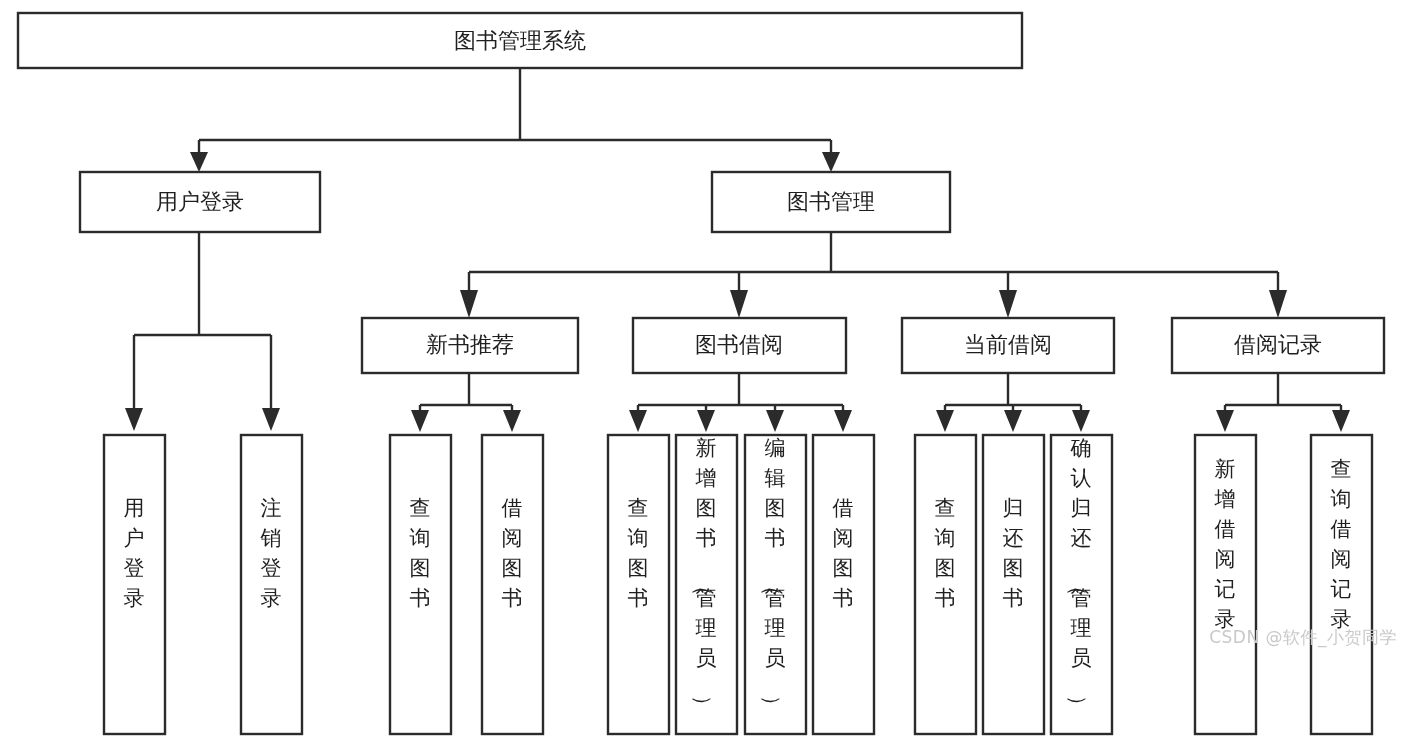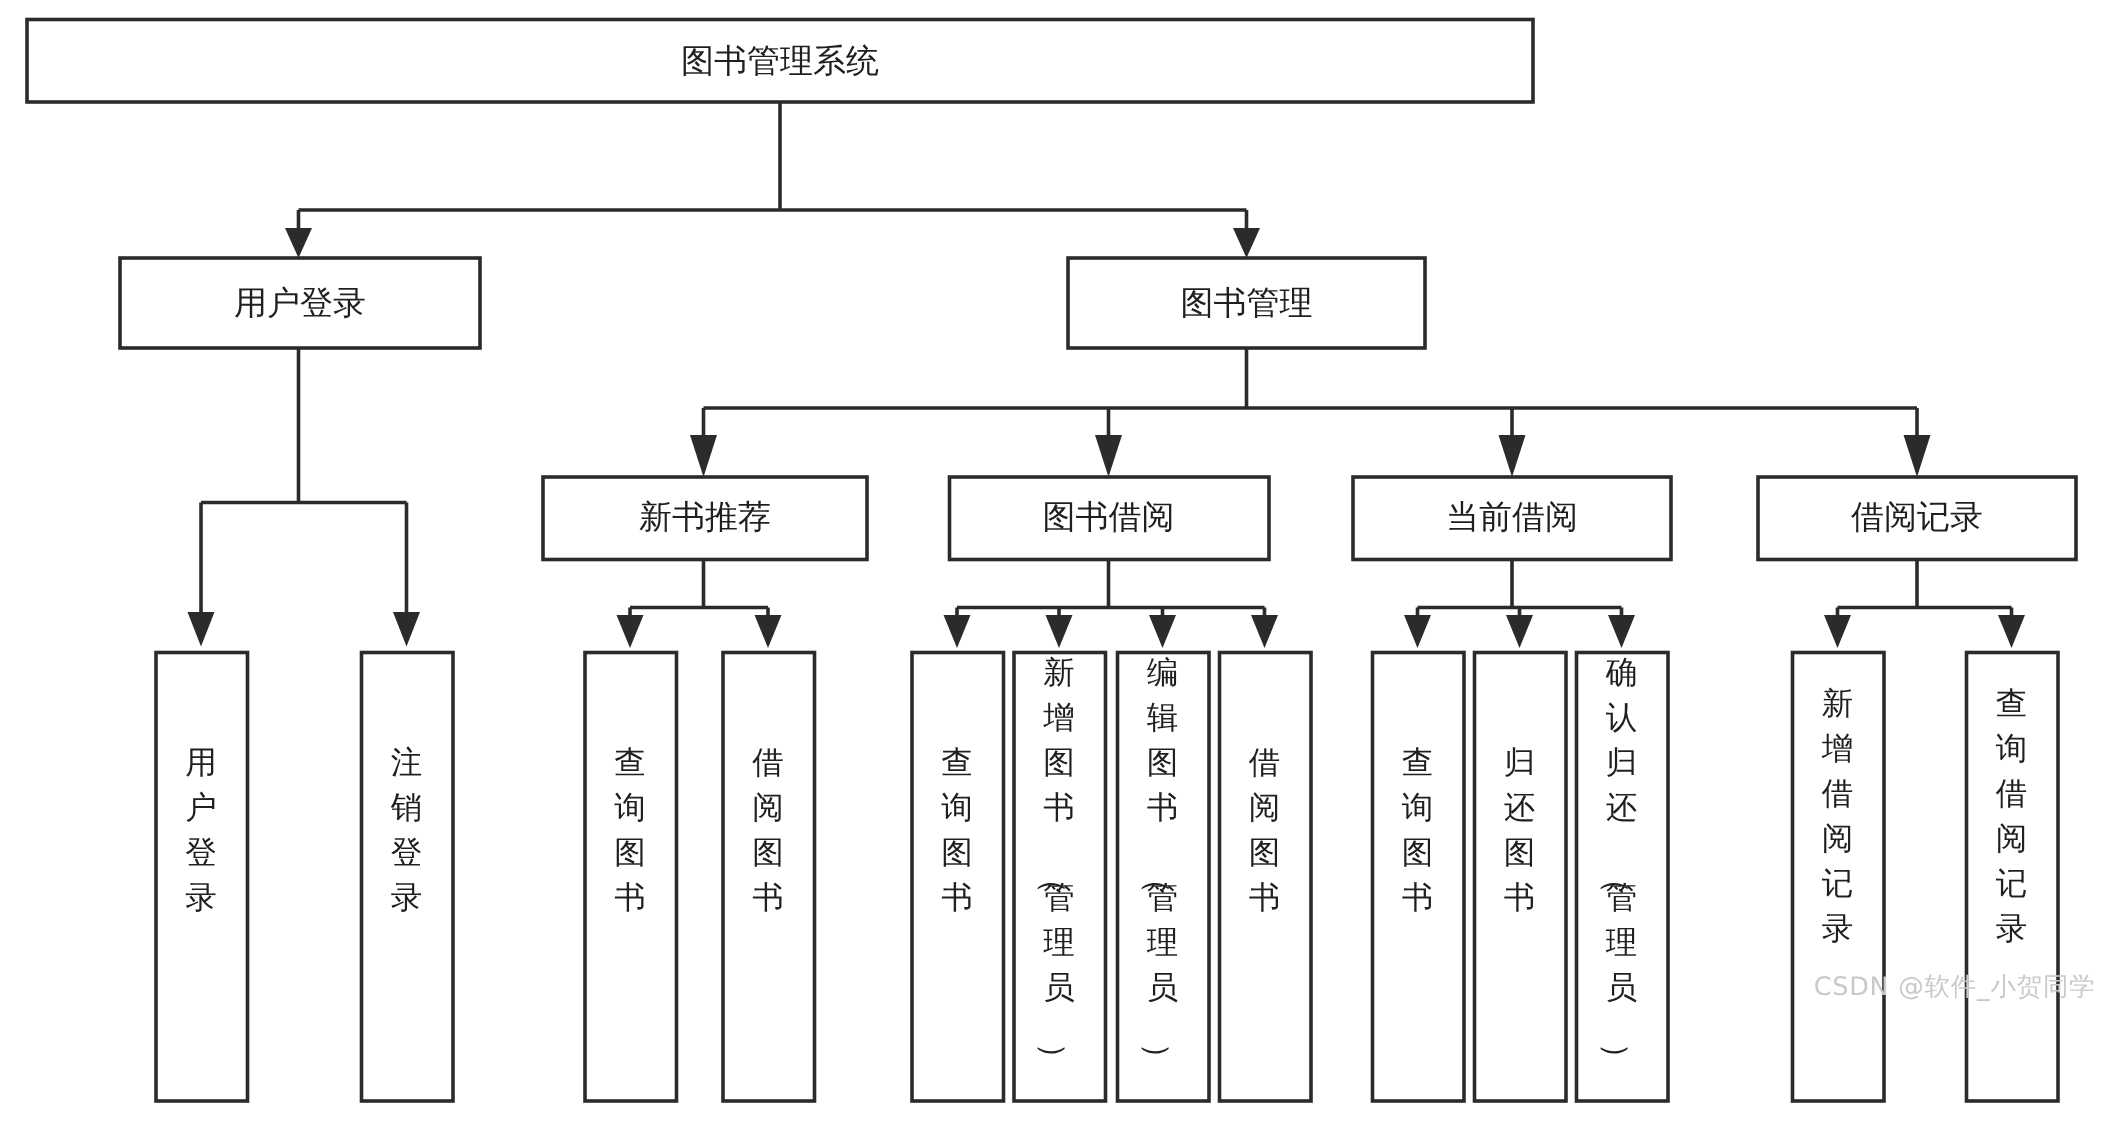--- a/index.html
+++ b/index.html
@@ -51,21 +51,21 @@
     stroke-width: 2.4;
     fill: none;
   }
   .edge-arrow {
     fill: #2b2b2b;
     stroke: none;
   }
   .watermark {
     position: absolute;
     right: 8px;
-    bottom: 0;
+    bottom: 20px;
     color: #c9c9c9;
     font-size: 17px;
     font-family: "DejaVu Sans", "Liberation Sans", sans-serif;
     letter-spacing: 0.5px;
     white-space: nowrap;
     user-select: none;
   }
 </style>
 </head>
 <body>

